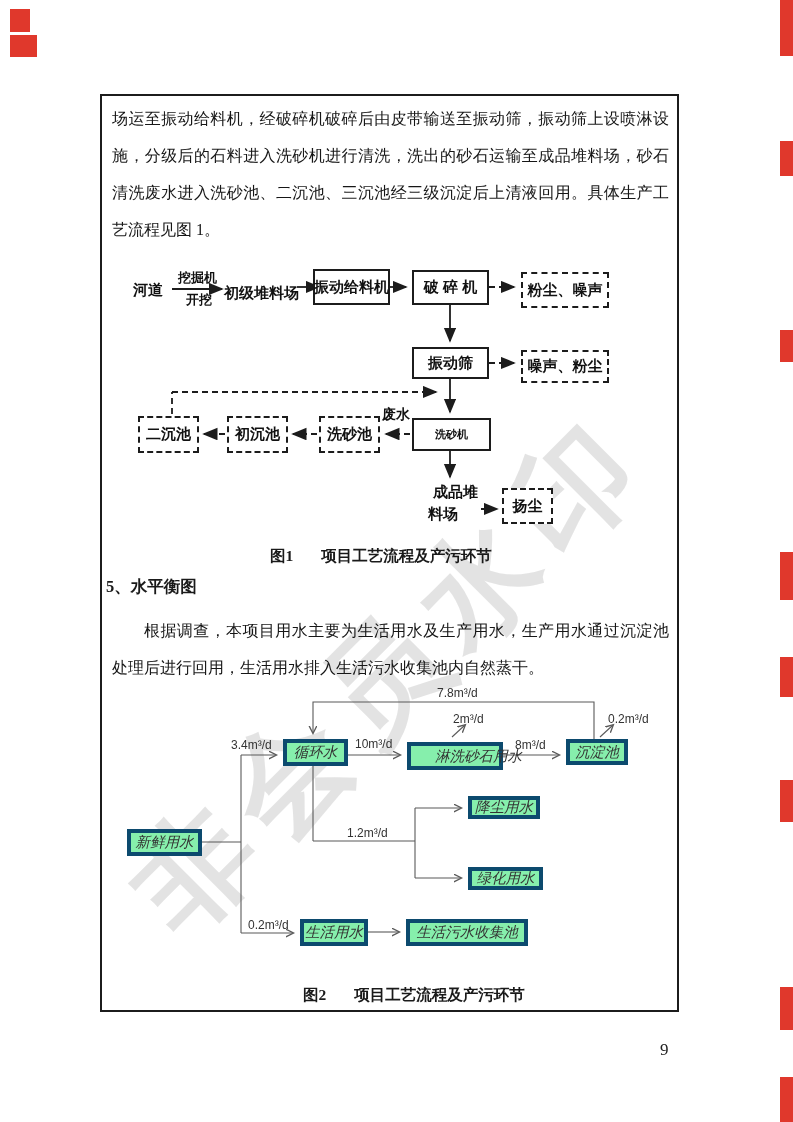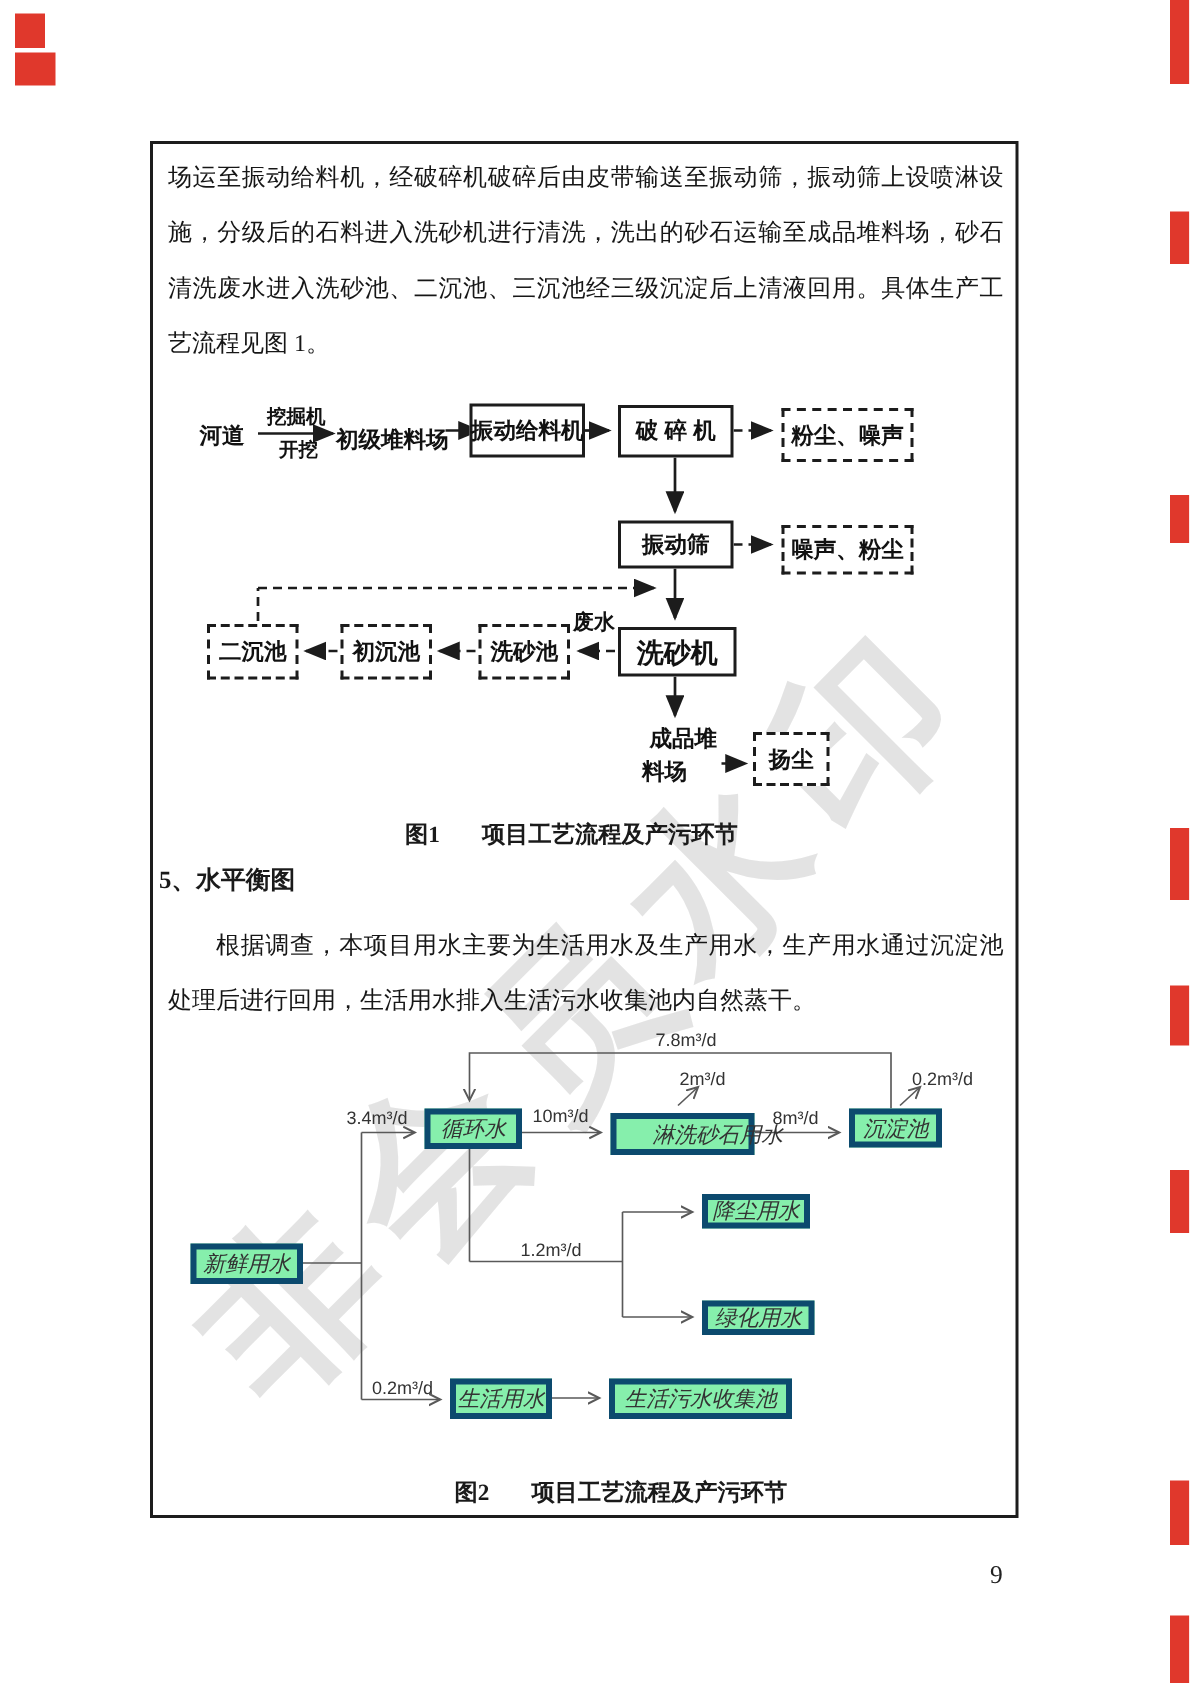--- a/index.html
+++ b/index.html
@@ -98,21 +98,21 @@
   <div class="f1txt" style="left:133px;top:281px;">河道</div>
   <div class="f1txt" style="left:178px;top:269px;font-size:13px;">挖掘机</div>
   <div class="f1txt" style="left:186px;top:291px;font-size:13px;text-align:center;">开挖</div>
   <div class="f1txt" style="left:224px;top:284px;">初级堆料场</div>
 
   <div class="f1box" style="left:313px;top:269px;width:77px;height:36px;">振动给料机</div>
   <div class="f1box" style="left:412px;top:270px;width:77px;height:35px;">破 碎 机</div>
   <div class="f1box f1dash" style="left:521px;top:272px;width:88px;height:36px;">粉尘、噪声</div>
   <div class="f1box" style="left:412px;top:347px;width:77px;height:32px;">振动筛</div>
   <div class="f1box f1dash" style="left:521px;top:350px;width:88px;height:33px;">噪声、粉尘</div>
-  <div class="f1box" style="left:412px;top:418px;width:79px;height:33px;border-width:2.5px;font-size:18px;">洗砂机</div>
+  <div class="f1box" style="left:412px;top:418px;width:79px;height:33px;border-width:2.5px;font-size:11px;">洗砂机</div>
   <div class="f1txt" style="left:382px;top:406px;font-size:14px;">废水</div>
   <div class="f1box f1dash" style="left:319px;top:416px;width:61px;height:37px;">洗砂池</div>
   <div class="f1box f1dash" style="left:227px;top:416px;width:61px;height:37px;">初沉池</div>
   <div class="f1box f1dash" style="left:138px;top:416px;width:61px;height:37px;">二沉池</div>
 
   <div class="f1txt" style="left:428px;top:483px;width:50px;text-align:right;">成品堆</div>
   <div class="f1txt" style="left:428px;top:505px;width:50px;text-align:left;">料场</div>
   <div class="f1box f1dash" style="left:502px;top:488px;width:51px;height:36px;">扬尘</div>
 
   <div class="caption" style="left:270px;top:546px;">

